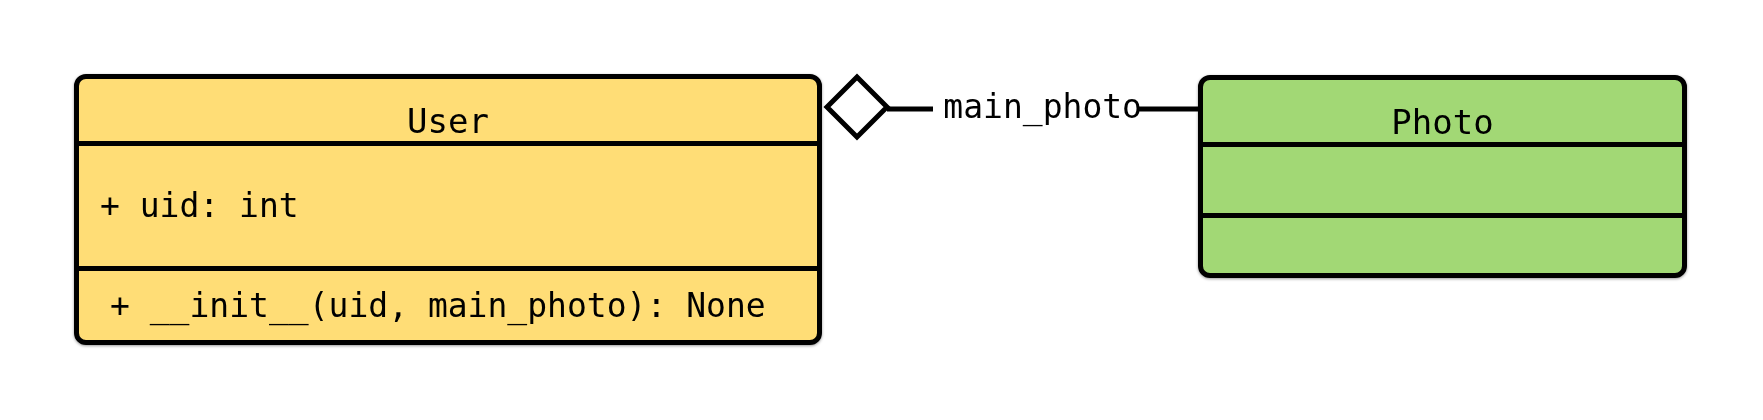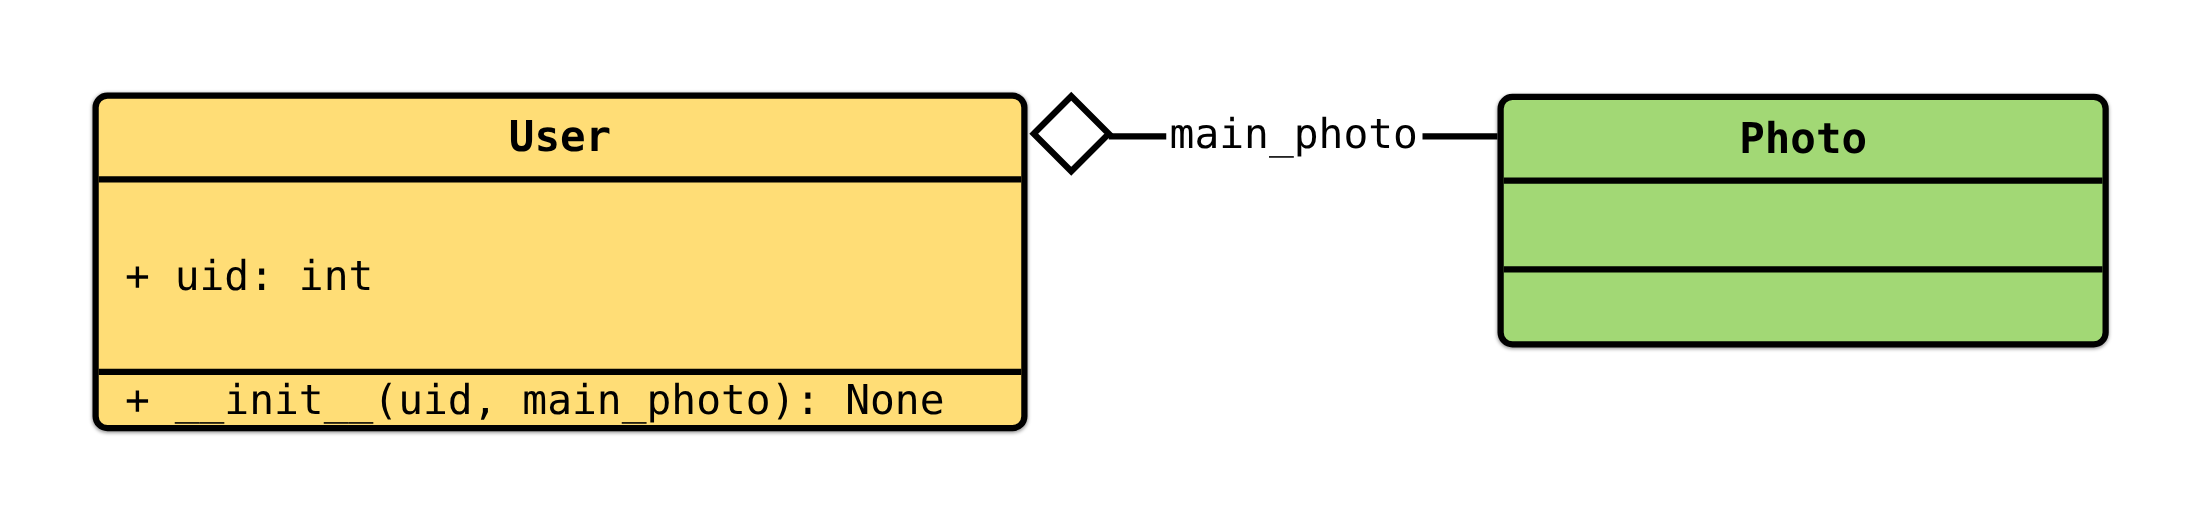--- a/index.html
+++ b/index.html
@@ -19,21 +19,21 @@
   }
   .connector-layer line { stroke: #000000; stroke-width: 5; }
   .connector-layer polygon {
     fill: #ffffff; stroke: #000000; stroke-width: 5; stroke-linejoin: miter;
   }
   .edge-label {
     position: absolute;
     left: 928px; top: 86px;
     width: 214px; height: 42px;
     line-height: 42px;
-    text-align: center;
+    text-align: right;
     font-size: 33px;
     white-space: pre;
   }
   .uml-class {
     position: absolute;
     box-sizing: border-box;
     border: 5px solid #000000;
     border-radius: 12px;
     box-shadow: 0 1px 3px rgba(0,0,0,0.40);
     display: flex;
@@ -46,40 +46,40 @@
   }
   .uml-class.photo {
     left: 1198px; top: 75px;
     width: 489px; height: 203px;
     background: #a2d875;
   }
   .sec { box-sizing: border-box; }
   .sec + .sec { border-top: 5px solid #000000; }
   .sec.header {
     display: flex;
-    align-items: center;
+    align-items: flex-end;
     justify-content: center;
-    font-weight: bold;
+    font-weight: normal;
     font-size: 34px;
   }
   .user .sec.header  { height: 62px; }
   .photo .sec.header { height: 62px; }
   .user .sec.attrs {
-    height: 154px;
+    height: 125px;
     display: flex;
     flex-direction: column;
     justify-content: center;
     padding-left: 21px;
   }
   .user .sec.methods {
     flex: 1;
     display: flex;
     flex-direction: column;
     justify-content: center;
-    padding-left: 21px;
+    padding-left: 31px;
   }
   .photo .sec.attrs   { height: 71px; }
   .photo .sec.methods { flex: 1; }
   .line {
     font-size: 33px;
     line-height: 38px;
     white-space: pre;
   }
   .line .b { font-weight: bold; }
 </style>

